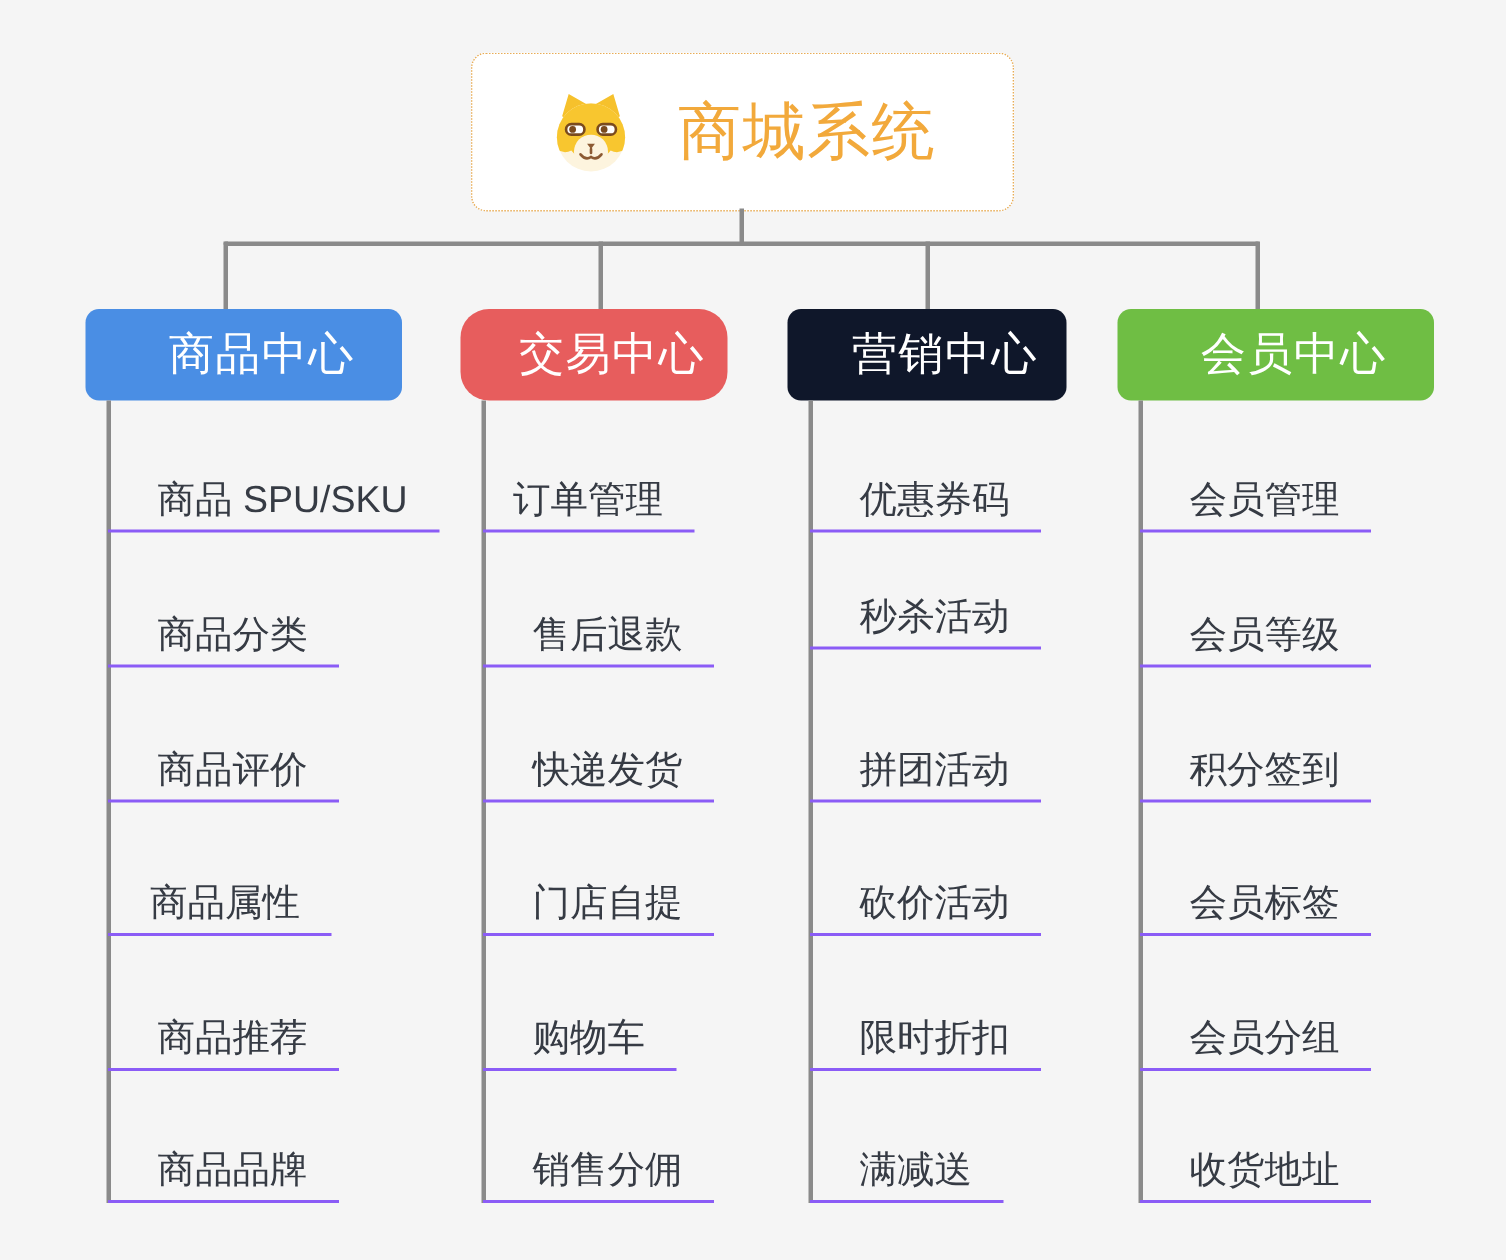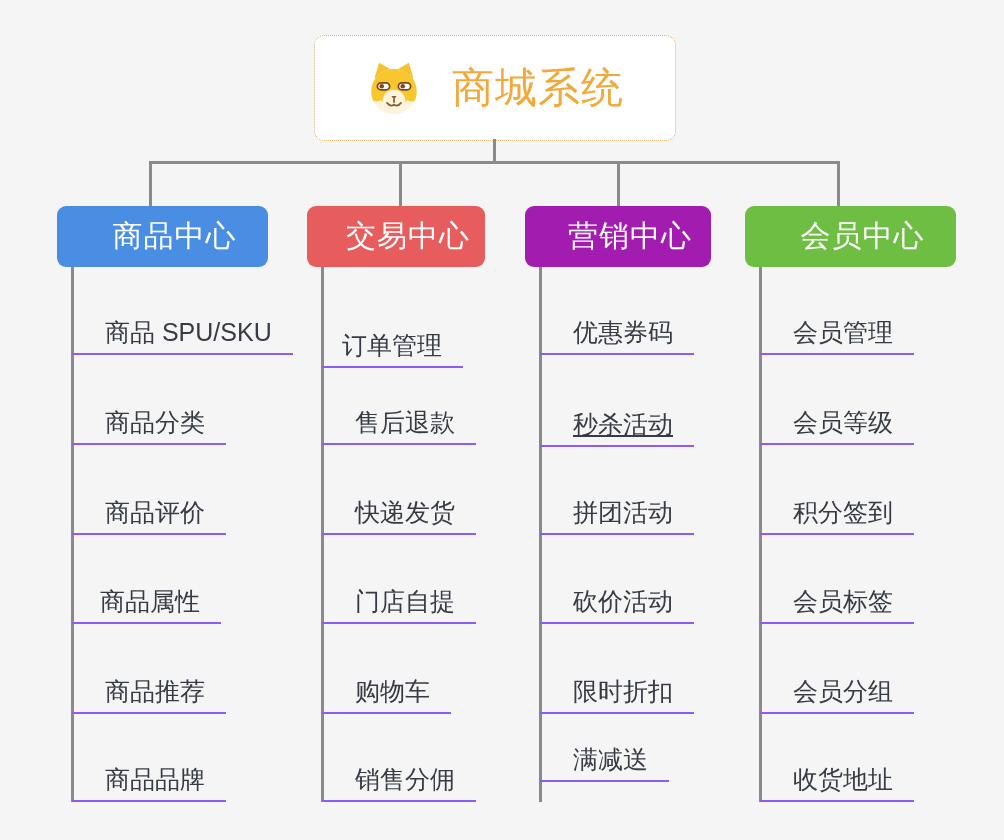--- a/index.html
+++ b/index.html
@@ -83,36 +83,36 @@
 
   <div id="branches">
       <div class="branch-header" style="left: 57px; width: 187px; background: rgb(74, 142, 228);">商品中心</div>
       <div class="line trunk" style="left: 71px;"></div>
       <div class="leaf" style="left: 72px; top: 309px;">商品 SPU/SKU</div>
       <div class="leaf" style="left: 72px; top: 399px;">商品分类</div>
       <div class="leaf" style="left: 72px; top: 489px;">商品评价</div>
       <div class="leaf" style="left: 72px; top: 578px; padding-left: 28px;">商品属性</div>
       <div class="leaf" style="left: 72px; top: 668px;">商品推荐</div>
       <div class="leaf" style="left: 72px; top: 756px;">商品品牌</div>
-      <div class="branch-header" style="left: 307px; width: 154px; background: rgb(231, 93, 93);">交易中心</div>
+      <div class="branch-header" style="left: 307px; width: 154px; background: rgb(231, 93, 93); border-radius: 19px;">交易中心</div>
       <div class="line trunk" style="left: 321px;"></div>
-      <div class="leaf" style="left: 322px; top: 322px; padding-left: 20px;">订单管理</div>
+      <div class="leaf" style="left: 322px; top: 309px; padding-left: 20px;">订单管理</div>
       <div class="leaf" style="left: 322px; top: 399px;">售后退款</div>
       <div class="leaf" style="left: 322px; top: 489px;">快递发货</div>
       <div class="leaf" style="left: 322px; top: 578px;">门店自提</div>
       <div class="leaf" style="left: 322px; top: 668px;">购物车</div>
       <div class="leaf" style="left: 322px; top: 756px;">销售分佣</div>
-      <div class="branch-header" style="left: 525px; width: 162px; background: #a21caf;">营销中心</div>
+      <div class="branch-header" style="left: 525px; width: 162px; background: #0f172a;">营销中心</div>
       <div class="line trunk" style="left: 539px;"></div>
       <div class="leaf" style="left: 540px; top: 309px;">优惠券码</div>
-      <div class="leaf" style="left: 540px; top: 401px; text-decoration: underline;">秒杀活动</div>
+      <div class="leaf" style="left: 540px; top: 387px;">秒杀活动</div>
       <div class="leaf" style="left: 540px; top: 489px;">拼团活动</div>
       <div class="leaf" style="left: 540px; top: 578px;">砍价活动</div>
       <div class="leaf" style="left: 540px; top: 668px; text-align: center;">限时折扣</div>
-      <div class="leaf" style="left: 540px; top: 736px;">满减送</div>
+      <div class="leaf" style="left: 540px; top: 756px;">满减送</div>
       <div class="branch-header" style="left: 745px; width: 187px; background: rgb(111, 190, 68);">会员中心</div>
       <div class="line trunk" style="left: 759px;"></div>
       <div class="leaf" style="left: 760px; top: 309px;">会员管理</div>
       <div class="leaf" style="left: 760px; top: 399px; font-family: Liberation Mono, monospace;">会员等级</div>
       <div class="leaf" style="left: 760px; top: 489px;">积分签到</div>
       <div class="leaf" style="left: 760px; top: 578px;">会员标签</div>
       <div class="leaf" style="left: 760px; top: 668px;">会员分组</div>
       <div class="leaf" style="left: 760px; top: 756px;">收货地址</div>
     </div>
 

